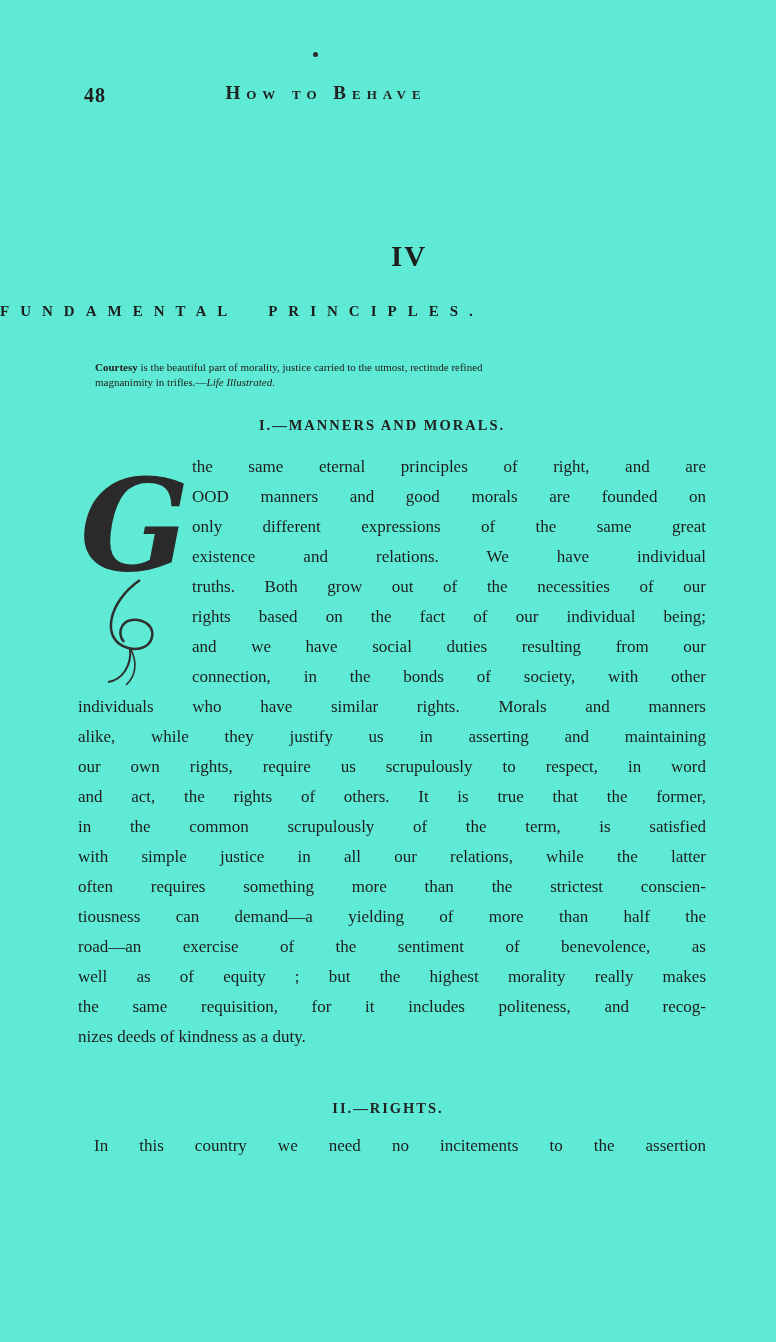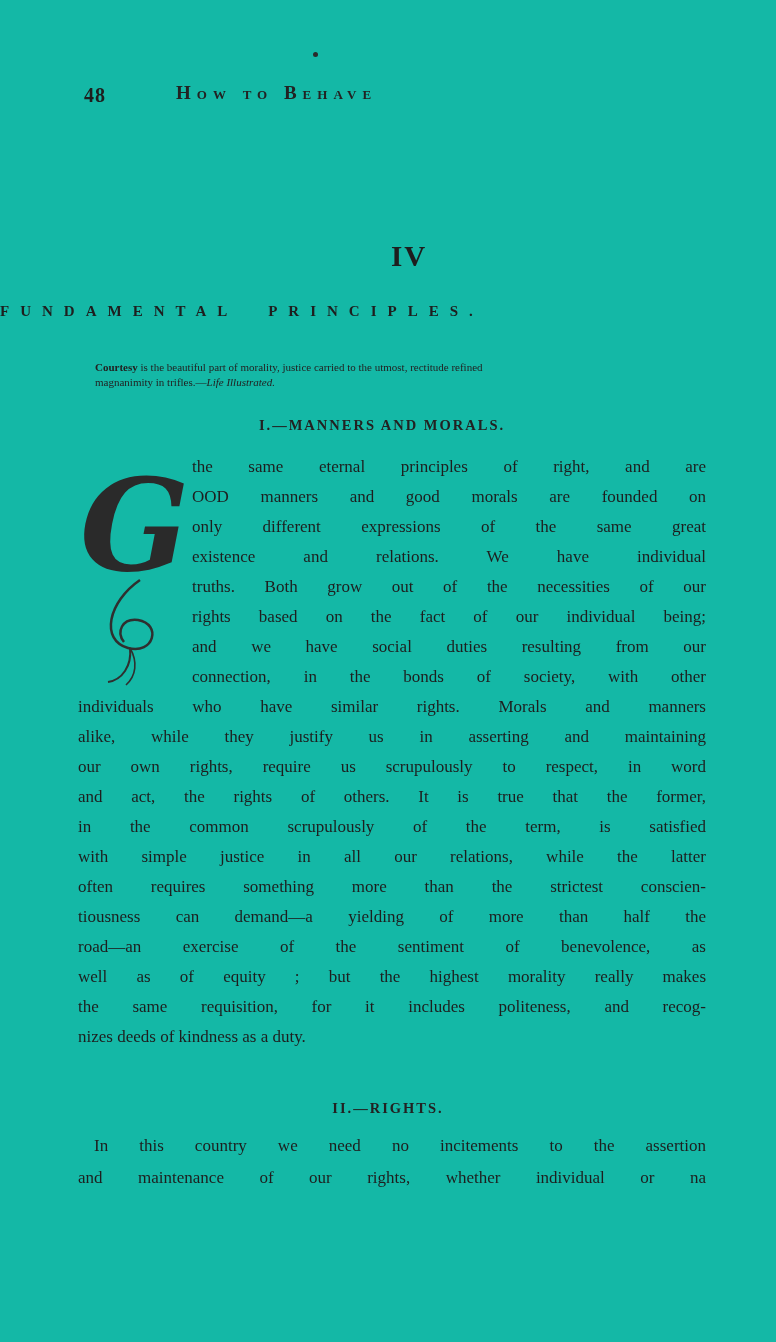--- a/index.html
+++ b/index.html
@@ -6,29 +6,30 @@
   body{
     width:776px;height:1342px;
     background:#f4f4f1;
     font-family:"Liberation Serif", serif;
     color:#1e1e1e;
     overflow:hidden;
   }
   .page{
     position:relative;
     width:776px;height:1342px;
-    background:#14b8a6;
+    background:#5eead4;
   }
   
   .pagenum{
     position:absolute;top:84px;left:84px;
     font-size:20px;font-weight:700;letter-spacing:1px;
   }
   .running-header{
     position:absolute;top:82px;left:176px;width:300px;
+    text-align:center;
     font-variant:small-caps;
     font-size:19px;font-weight:600;letter-spacing:6px;
     color:#222;
   }
   .speck{
     position:absolute;top:52px;left:313px;
     width:5px;height:5px;border-radius:50%;background:#2a2a2a;
   }
   
   .chapter-numeral{
@@ -132,16 +133,15 @@
         <div class="line">well as of equity ; but the highest morality really makes</div>
         <div class="line">the same requisition, for it includes politeness, and recog-</div>
       </div>
     <div class="line left">nizes deeds of kindness as a duty.</div>
   </div>
 
   <div class="section-heading heading-2">II.—RIGHTS.</div>
 
   <div class="para-2">
     <div class="line first">In this country we need no incitements to the assertion</div>
-    <div class="line">and maintenance of our rights, whether individual or na</div>
   </div>
 
 </div>
 
 </body></html>

